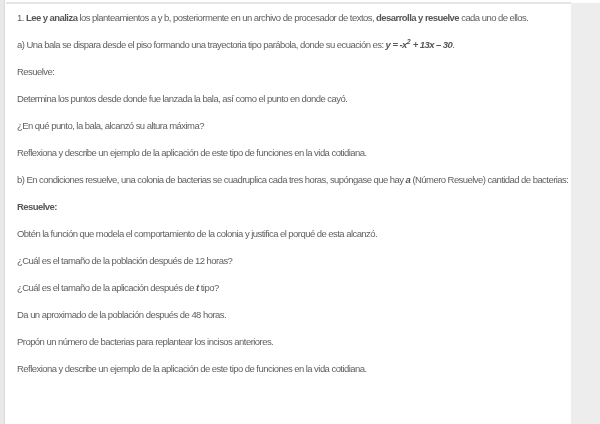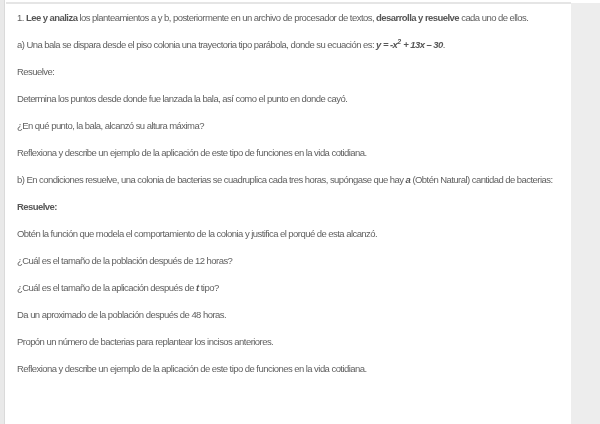--- a/index.html
+++ b/index.html
@@ -63,26 +63,26 @@
 </style>
 </head>
 <body>
 
 <div class="canvas">
   <div class="gutter-left"></div>
   <div class="top-line"></div>
   <div class="page">
     <div id="doc-body">
         <p class="para"><span>1. </span><span class="run-bold">Lee y analiza</span><span> los planteamientos a y b, posteriormente en un archivo de procesador de textos, </span><span class="run-bold">desarrolla y resuelve</span><span> cada uno de ellos.</span></p>
-        <p class="para"><span>a) Una bala se dispara desde el piso colonia una trayectoria tipo parábola, donde su ecuación es: </span><span class="run-bold run-italic">y = -x</span><sup class="run-bold run-italic">2</sup><span class="run-bold run-italic"> + 13x – 30</span><span>.</span></p>
+        <p class="para"><span>a) Una bala se dispara desde el piso formando una trayectoria tipo parábola, donde su ecuación es: </span><span class="run-bold run-italic">y = -x</span><sup class="run-bold run-italic">2</sup><span class="run-bold run-italic"> + 13x – 30</span><span>.</span></p>
         <p class="para"><span>Resuelve:</span></p>
         <p class="para"><span>Determina los puntos desde donde fue lanzada la bala, así como el punto en donde cayó.</span></p>
         <p class="para"><span>¿En qué punto, la bala, alcanzó su altura máxima?</span></p>
         <p class="para"><span>Reflexiona y describe un ejemplo de la aplicación de este tipo de funciones en la vida cotidiana.</span></p>
-        <p class="para"><span>b) En condiciones resuelve, una colonia de bacterias se cuadruplica cada tres horas, supóngase que hay </span><span class="run-bold run-italic">a</span><span> (Obtén Natural) cantidad de bacterias:</span></p>
+        <p class="para"><span>b) En condiciones resuelve, una colonia de bacterias se cuadruplica cada tres horas, supóngase que hay </span><span class="run-bold run-italic">a</span><span> (Número Resuelve) cantidad de bacterias:</span></p>
         <p class="para"><span class="run-bold">Resuelve:</span></p>
         <p class="para"><span>Obtén la función que modela el comportamiento de la colonia y justifica el porqué de esta alcanzó.</span></p>
         <p class="para"><span>¿Cuál es el tamaño de la población después de 12 horas?</span></p>
         <p class="para"><span>¿Cuál es el tamaño de la aplicación después de </span><span class="run-bold run-italic">t</span><span> tipo?</span></p>
         <p class="para"><span>Da un aproximado de la población después de 48 horas.</span></p>
         <p class="para"><span>Propón un número de bacterias para replantear los incisos anteriores.</span></p>
         <p class="para"><span>Reflexiona y describe un ejemplo de la aplicación de este tipo de funciones en la vida cotidiana.</span></p>
       </div>
   </div>
   <div class="background-right"></div>

